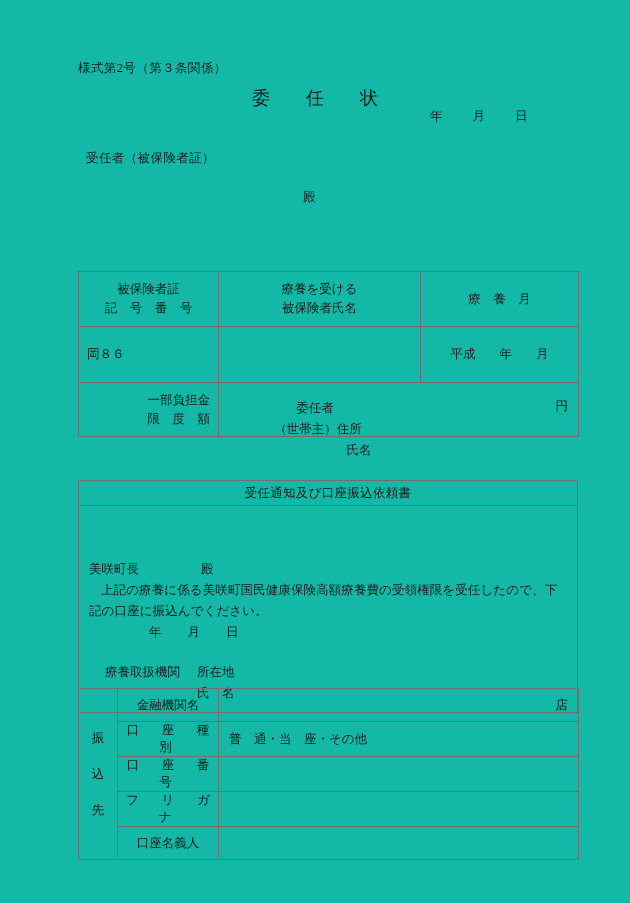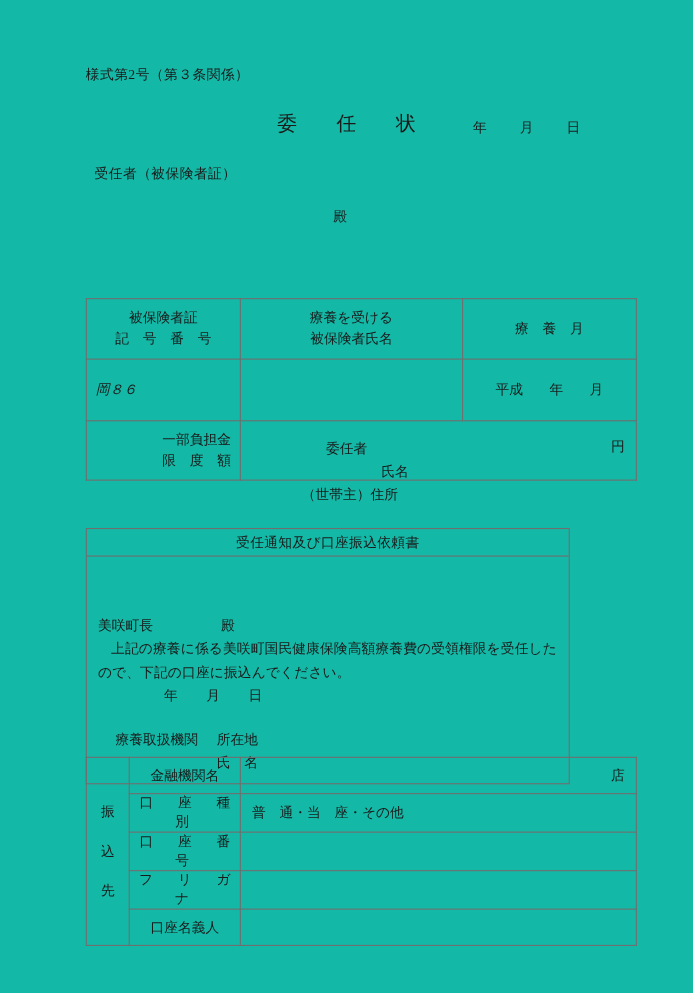--- a/index.html
+++ b/index.html
@@ -24,21 +24,21 @@
   
   .form-no {
     left: 78px;
     top: 60px;
     font-size: 12.5px;
     letter-spacing: 0.4px;
     white-space: nowrap;
   }
   .doc-title {
     left: 0; right: 0;
-    top: 100px;
+    top: 86px;
     text-align: center;
     font-size: 18px;
     letter-spacing: 9px;
     text-indent: 9px;
     white-space: nowrap;
   }
   .date-line-top {
     left: 430px;
     top: 108px;
     font-size: 12.5px;
@@ -85,21 +85,20 @@
   .tbl1 .c-c { width: 158px; }
   .hdr-cell {
     text-align: center;
     line-height: 19px;
     padding: 8px 0 8px 0 !important;
   }
   .cell-val-left {
     padding: 0 0 0 8px !important;
     height: 47px;
     text-align: left;
-    font-style: italic;
   }
   .cell-blank { height: 47px; }
   .cell-heisei {
     text-align: center;
     height: 47px;
   }
   .cell-heisei .gap { display: inline-block; width: 24px; }
   .row2-label {
     text-align: right;
     padding: 7px 8px 7px 0 !important;
@@ -122,21 +121,21 @@
   }
   .consignor .ln { text-align: center; white-space: nowrap; }
   .consignor .ln.l1 { }
   .consignor .ln.l2 { padding-left: 6px; }
   .consignor .ln.l3 { padding-left: 88px; }
 
   
   .sec2 {
     left: 78px;
     top: 480px;
-    width: 440px;
+    width: 500px;
     border: 1px solid #6f6f6f;
     box-sizing: border-box;
   }
   .sec2-title {
     text-align: center;
     font-size: 12.5px;
     padding: 4px 0 3px;
     border-bottom: 1px solid #6f6f6f;
     letter-spacing: 0.3px;
   }
@@ -239,22 +238,22 @@
         </td>
         <td class="cell-yen" colspan="2">
           <span></span><span>円</span>
         </td>
       </tr>
     </tbody>
   </table>
 
   <div class="abs consignor">
     <div class="ln l1">委任者</div>
+    <div class="ln l2">（世帯主）住所</div>
     <div class="ln l3">氏名</div>
-    <div class="ln l2">（世帯主）住所</div>
   </div>
 
   <div class="abs sec2">
     <div class="sec2-title">受任通知及び口座振込依頼書</div>
     <div class="sec2-body">
       <div class="mayor-line">
         <span>美咲町長</span><span class="gap"></span><span>殿</span>
       </div>
       <div class="body-para">上記の療養に係る美咲町国民健康保険高額療養費の受領権限を受任したので、下記の口座に振込んでください。</div>
       <div class="date-line-sec2">

